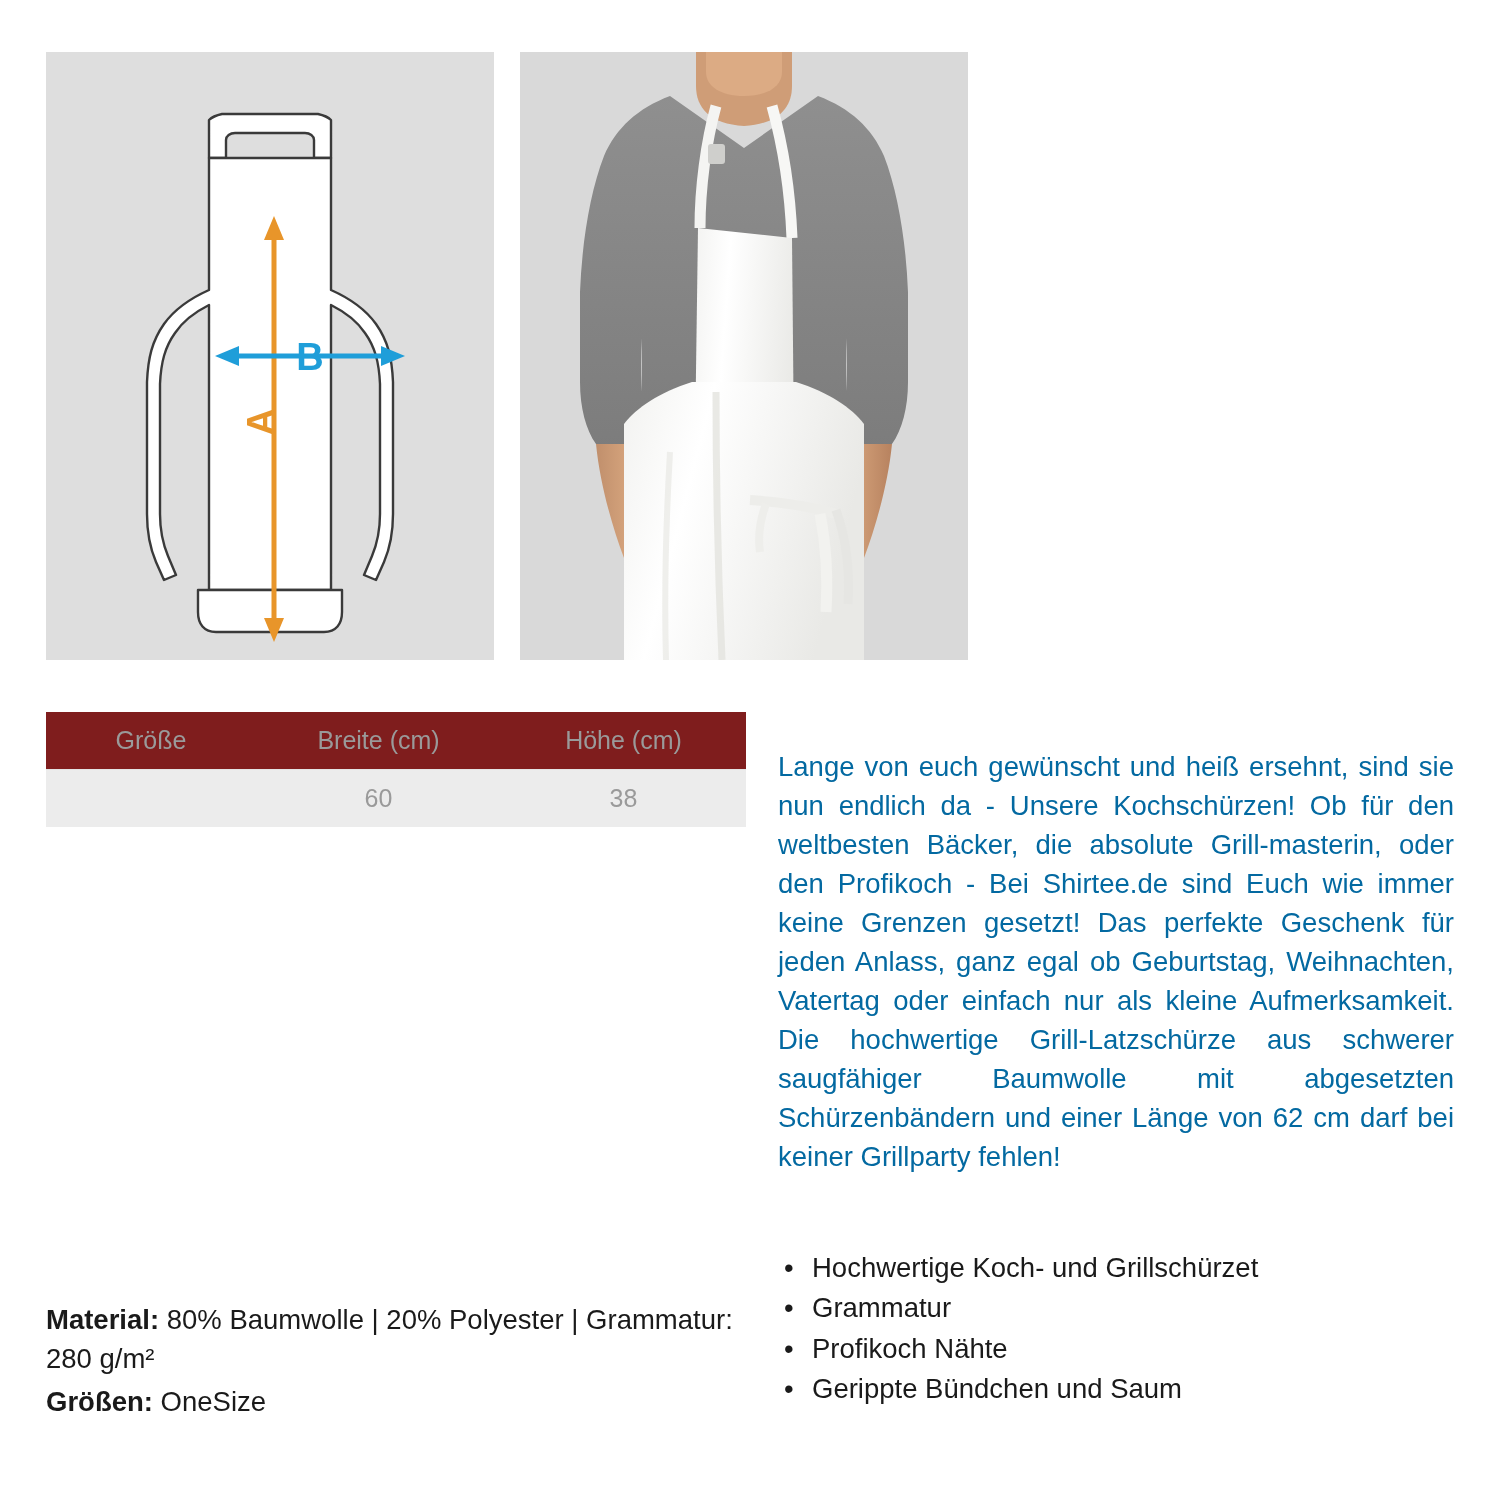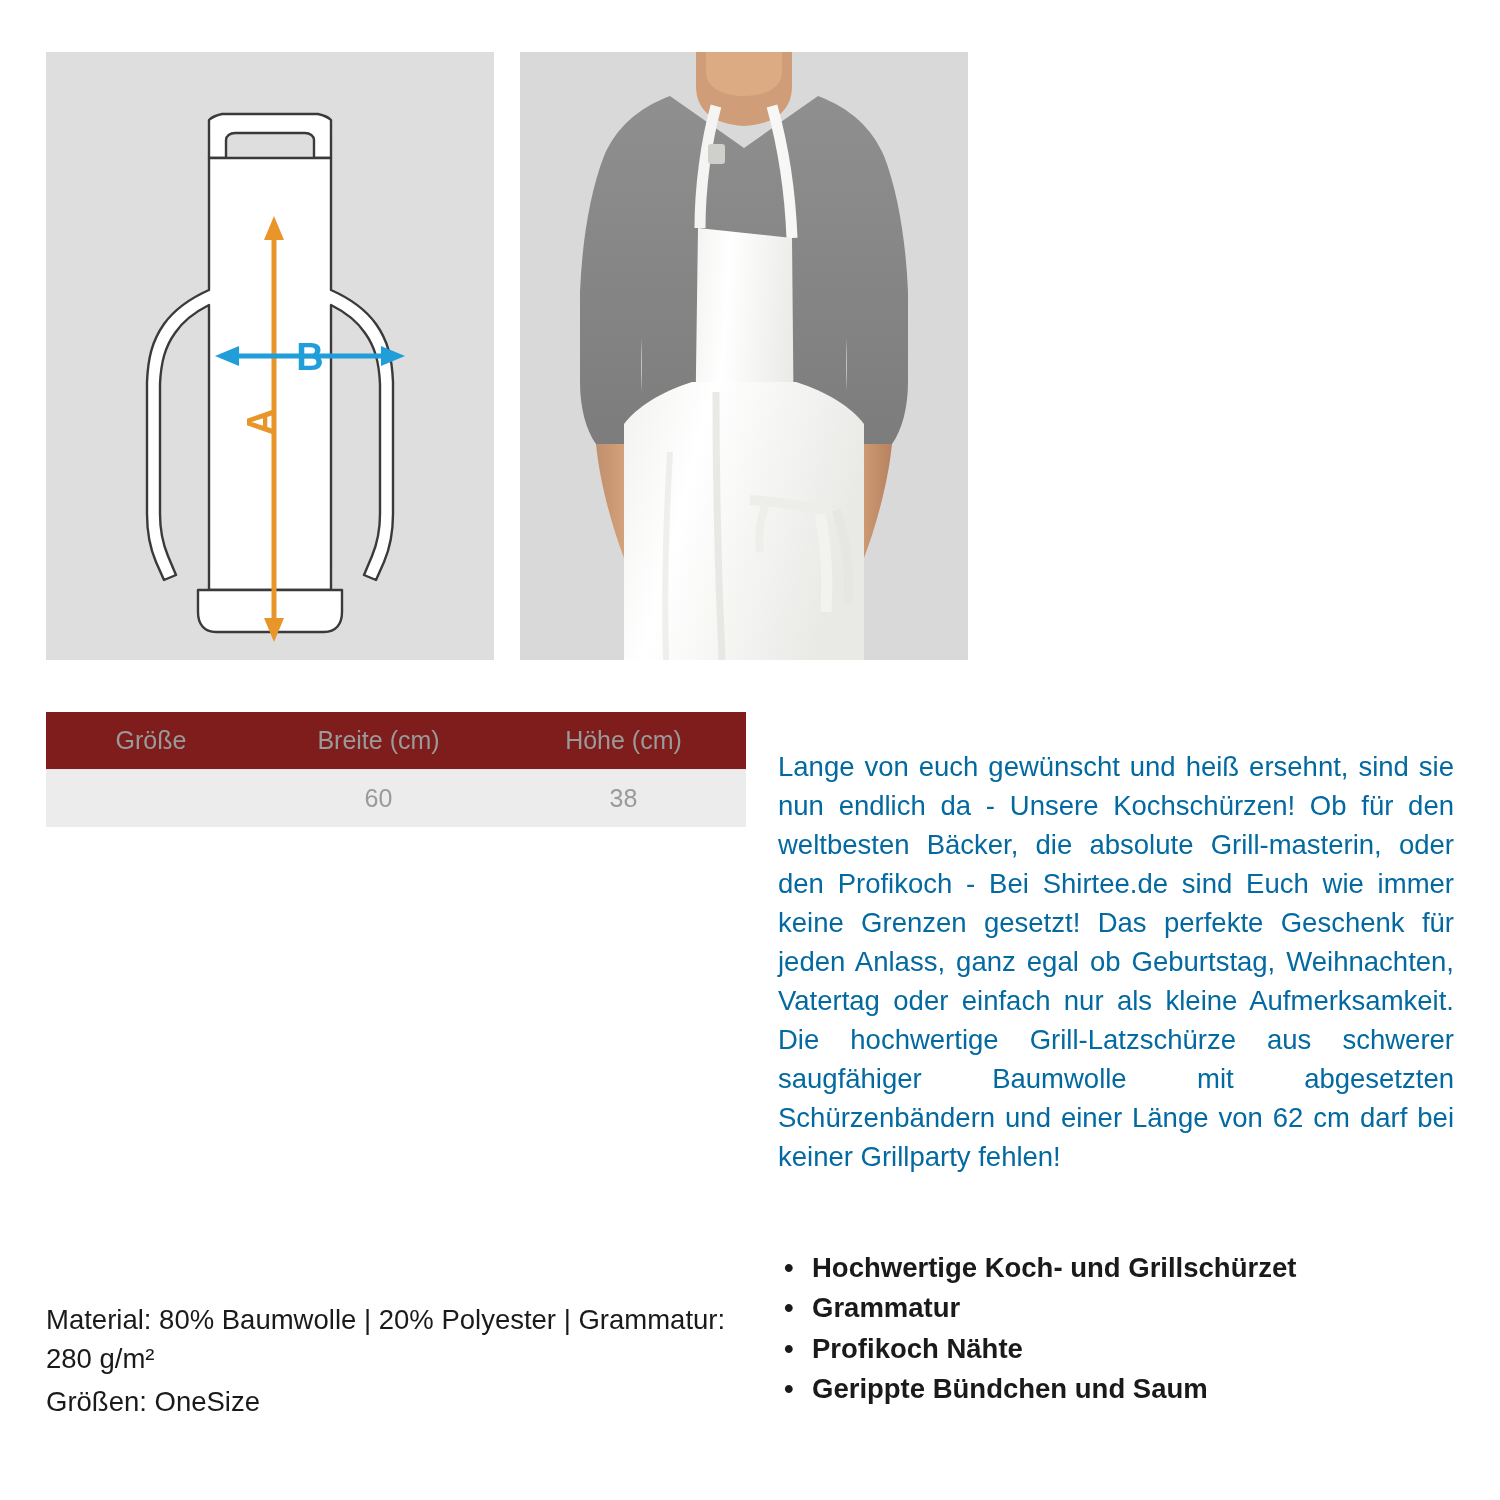--- a/index.html
+++ b/index.html
@@ -104,21 +104,20 @@
     position: absolute;
     left: 778px;
     top: 1248px;
     width: 676px;
     margin: 0;
     padding: 0;
     list-style: none;
     font-size: 27.5px;
     line-height: 1.47;
     color: #1a1a1a;
-    font-weight: bold;
   }
   .features li {
     position: relative;
     padding-left: 34px;
   }
   .features li::before {
     content: "\2022";
     position: absolute;
     left: 6px;
     top: 0;
@@ -128,21 +127,21 @@
   
   .material {
     position: absolute;
     left: 46px;
     top: 1300px;
     width: 706px;
     font-size: 27.5px;
     line-height: 1.42;
     color: #1a1a1a;
   }
-  .material .lbl { font-weight: normal; }
+  .material .lbl { font-weight: bold; }
   .material .line2 { margin-top: 4px; }
 </style>
 </head>
 <body>
 
 <div class="page">
 
   <div class="images-row">
 
     <div class="img-box left">

